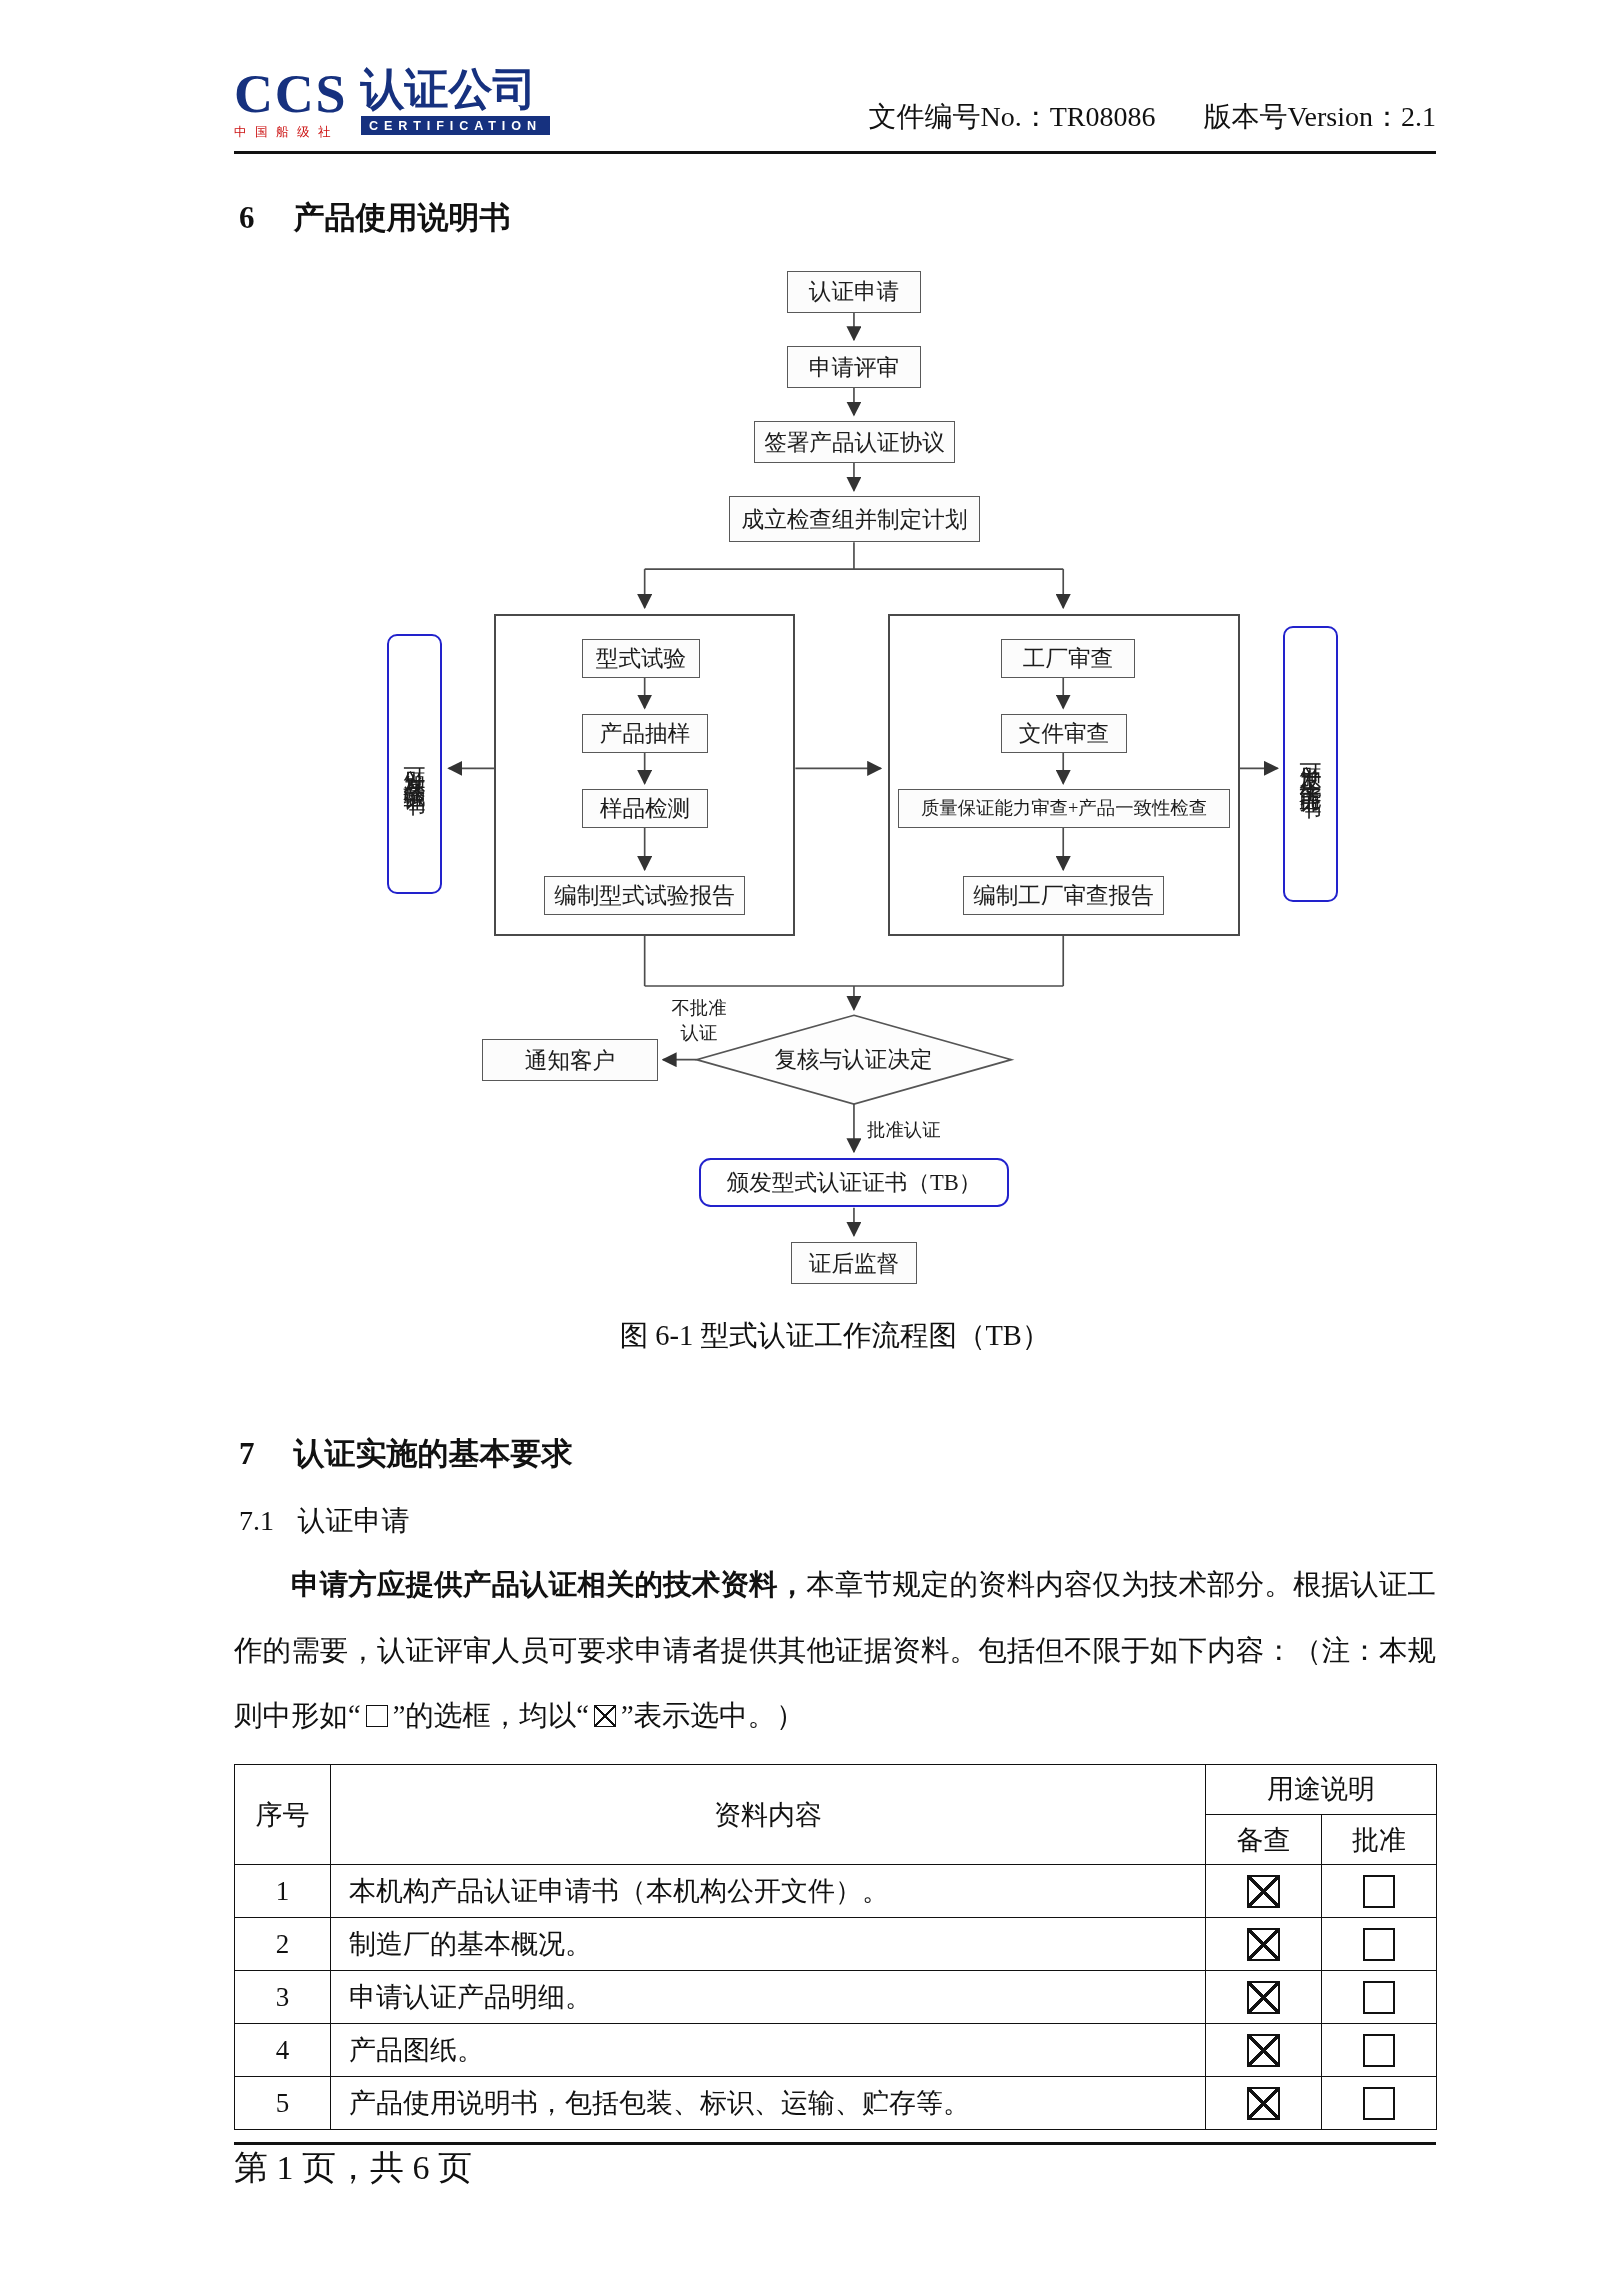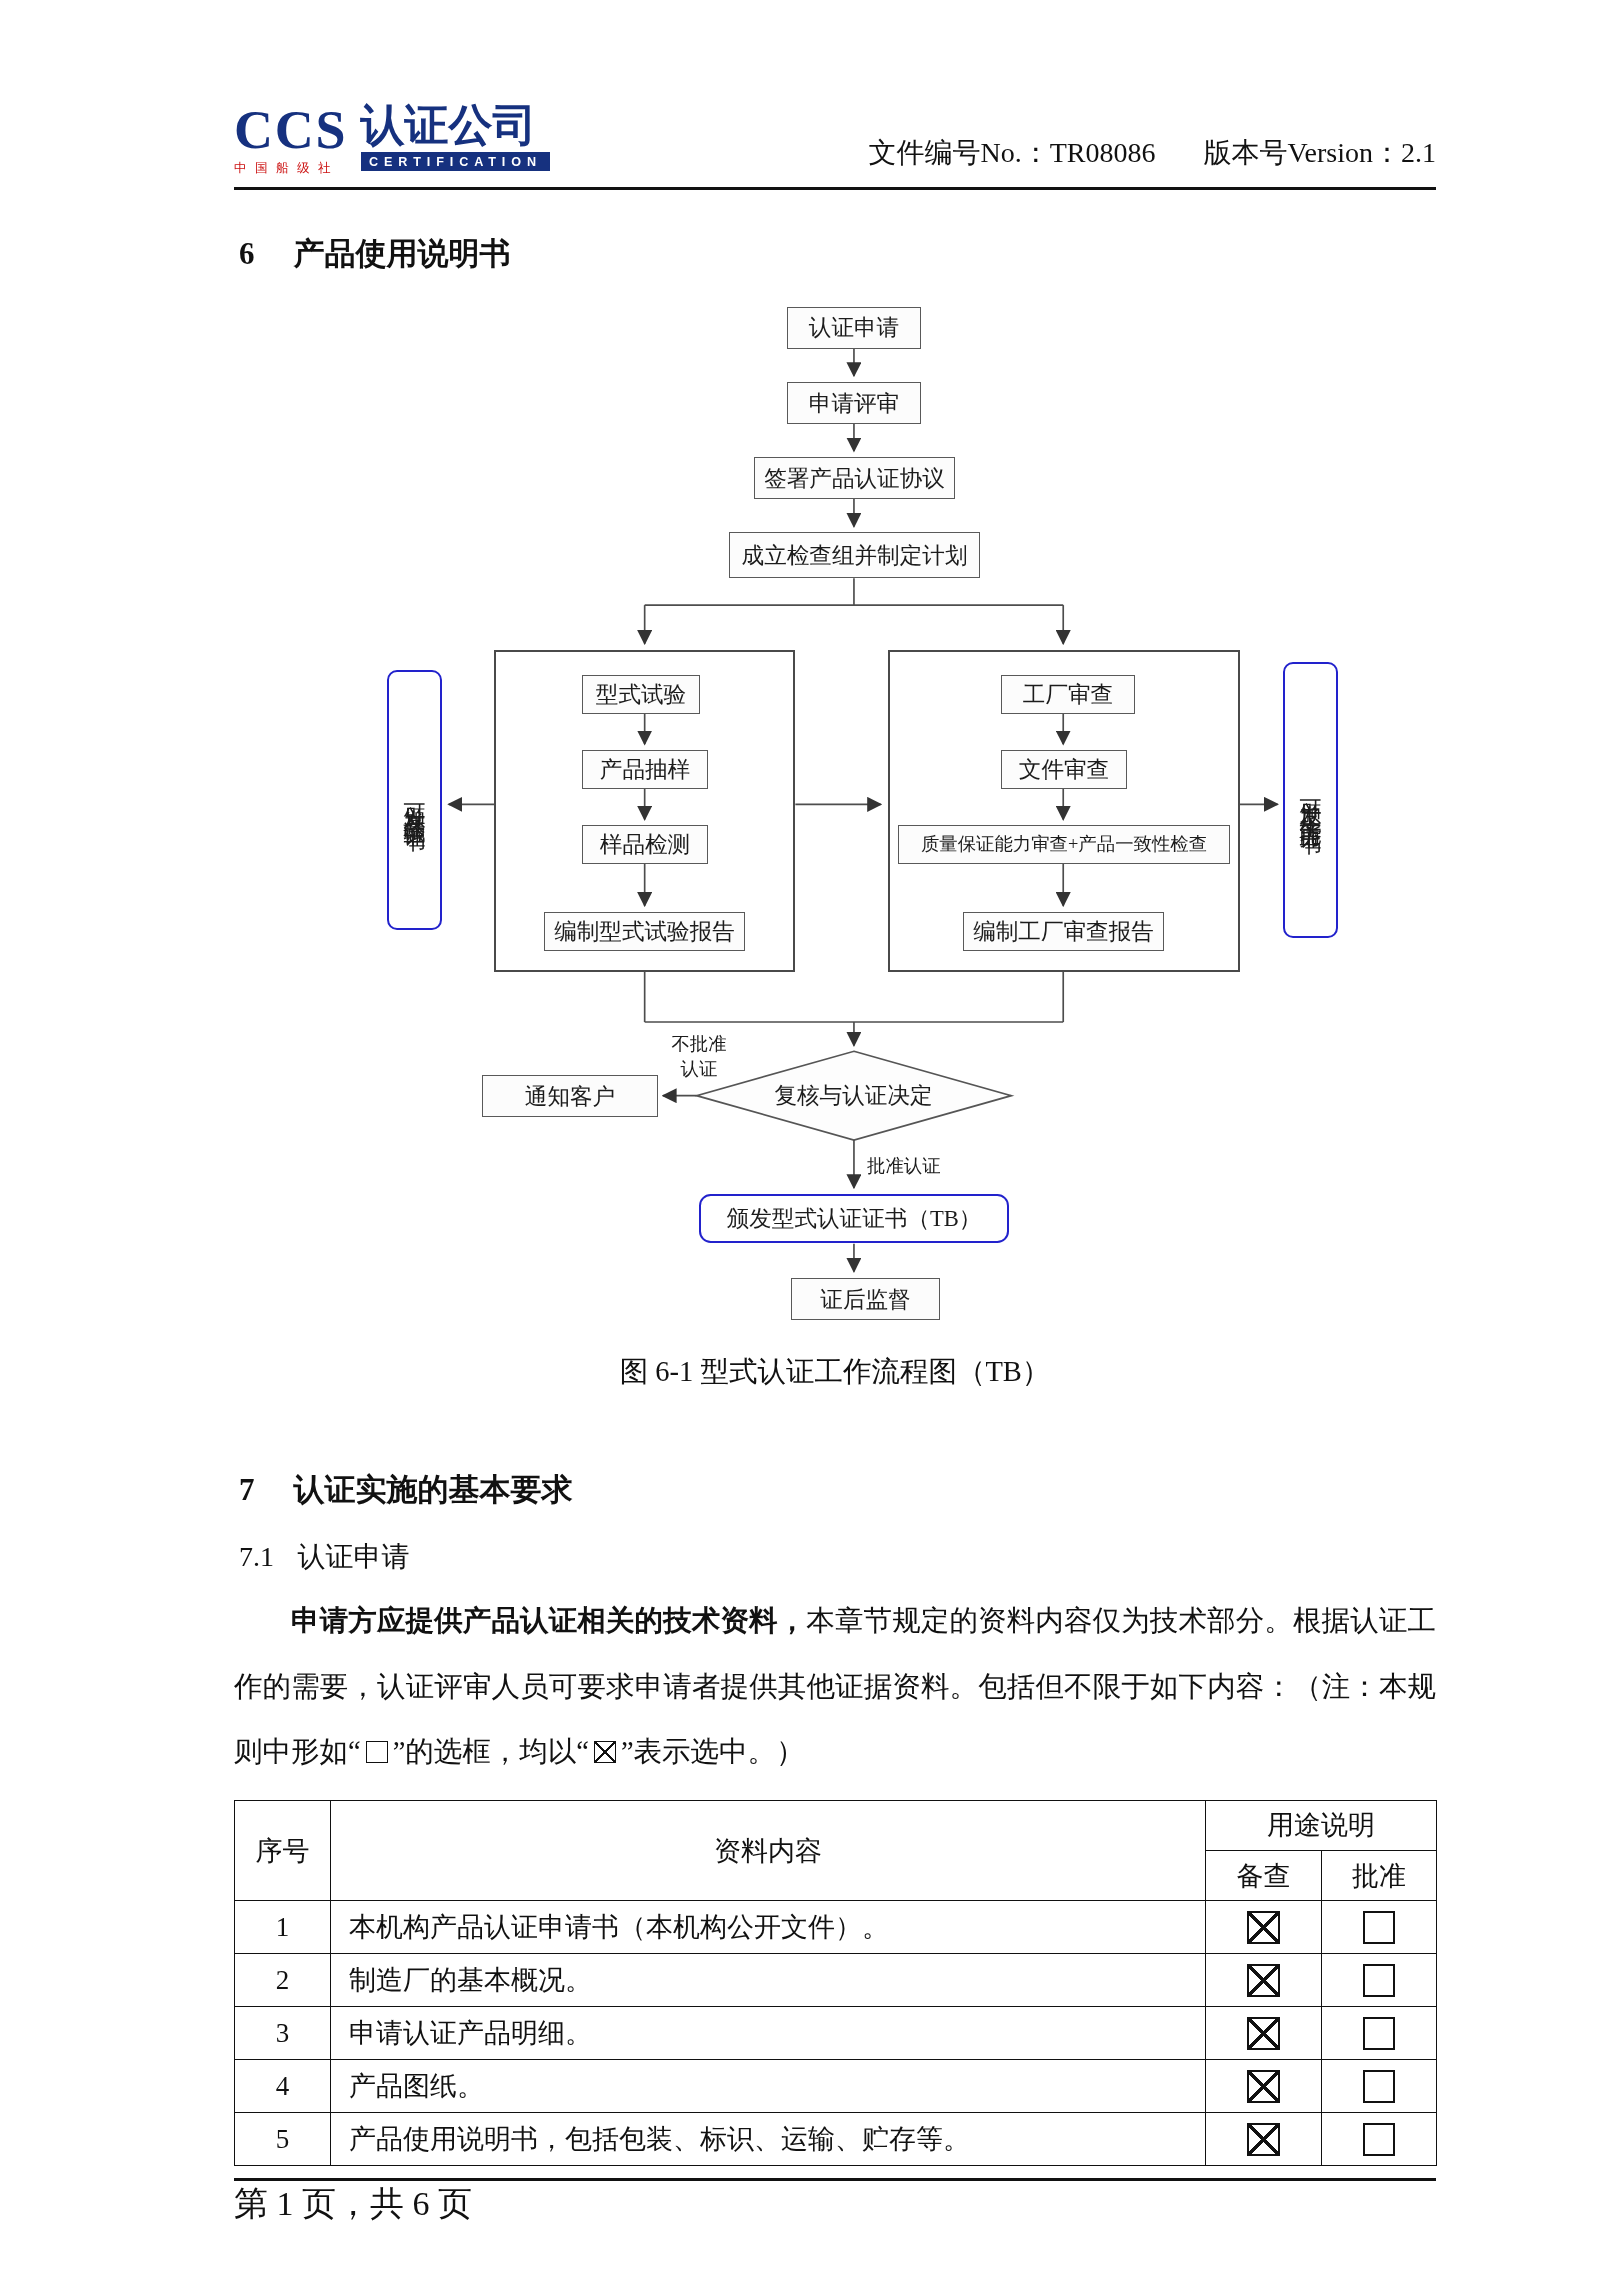--- a/index.html
+++ b/index.html
@@ -8,21 +8,21 @@
     width:1620px; height:2273px;
     background:#ffffff;
     overflow:hidden;
     font-family:"Liberation Serif","DejaVu Serif",serif;
     color:#111111;
   }
   .content { padding:0 184px 0 234px; }
 
   
   .header {
-    padding-top:103px; padding-bottom:10px;
+    padding-top:67px; padding-bottom:10px;
     display:flex; justify-content:space-between; align-items:flex-end;
     border-bottom:3.3px solid #111;
   }
   .logo { display:flex; align-items:flex-start; gap:13.4px; }
   .logo-ccs {
     font-size:54px; font-weight:bold; color:#16317f;
     line-height:1; letter-spacing:1.7px;
     font-family:"Liberation Serif","DejaVu Serif",serif;
   }
   .logo-sub-cn { font-size:12.6px; color:#cc1111; letter-spacing:8.4px; margin-top:3.3px; }
@@ -189,21 +189,21 @@
 
       <div class="fblue fvert" style="left:186px;top:368px;width:55px;height:260px;border-radius:10px">可颁发产品试验证书</div>
       <div class="fblue fvert" style="left:1082px;top:360px;width:55px;height:276px;border-radius:10px">可颁发工厂生产能力证书</div>
 
       <div class="fdiamond-text" style="left:502px;top:771px;width:301px;height:45px">复核与认证决定</div>
       <div class="fnode" style="left:281px;top:773px;width:176px;height:42px">通知客户</div>
       <div class="flabel" style="left:452px;top:730px;width:92px">不批准
 认证</div>
       <div class="flabel" style="left:666px;top:852px;width:117px;text-align:left">批准认证</div>
       <div class="fblue" style="left:498px;top:892px;width:310px;height:49px">颁发型式认证证书（TB）</div>
-      <div class="fnode" style="left:590px;top:976px;width:149px;height:42px">证后监督</div>
+      <div class="fnode" style="left:590px;top:976px;width:126px;height:42px">证后监督</div>
     </div>
 
     <div class="fig-caption">图 6-1 型式认证工作流程图（TB）</div>
 
     <h2 class="sec-heading" style="margin-top:80px">
       <span class="sec-num">7</span><span>认证实施的基本要求</span>
     </h2>
     <div class="sub-heading">
       <span class="sub-num">7.1</span><span>认证申请</span>
     </div>

